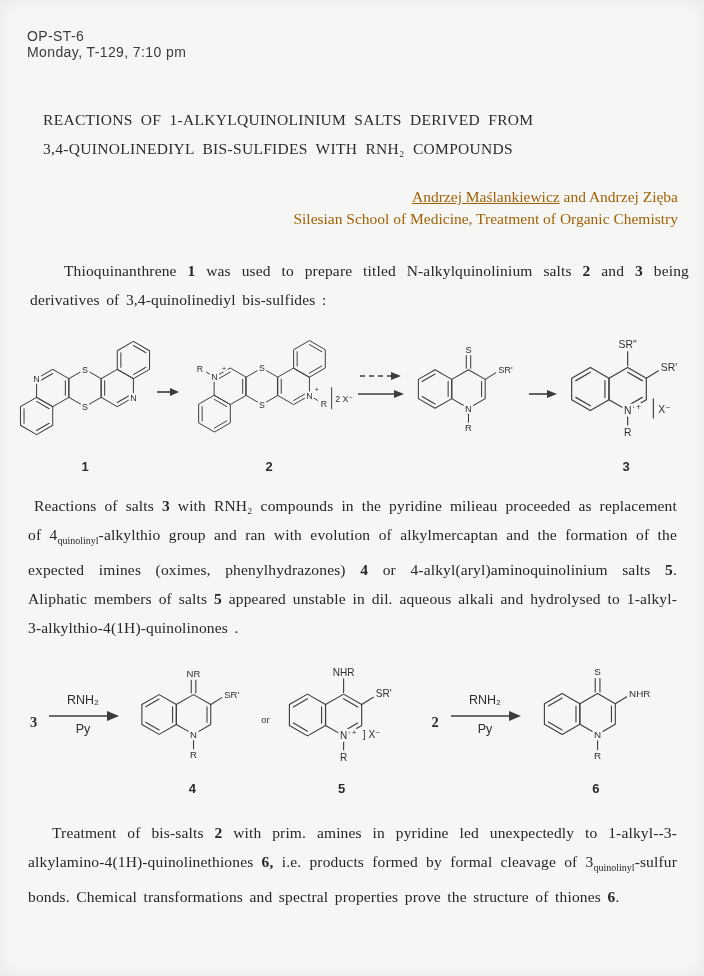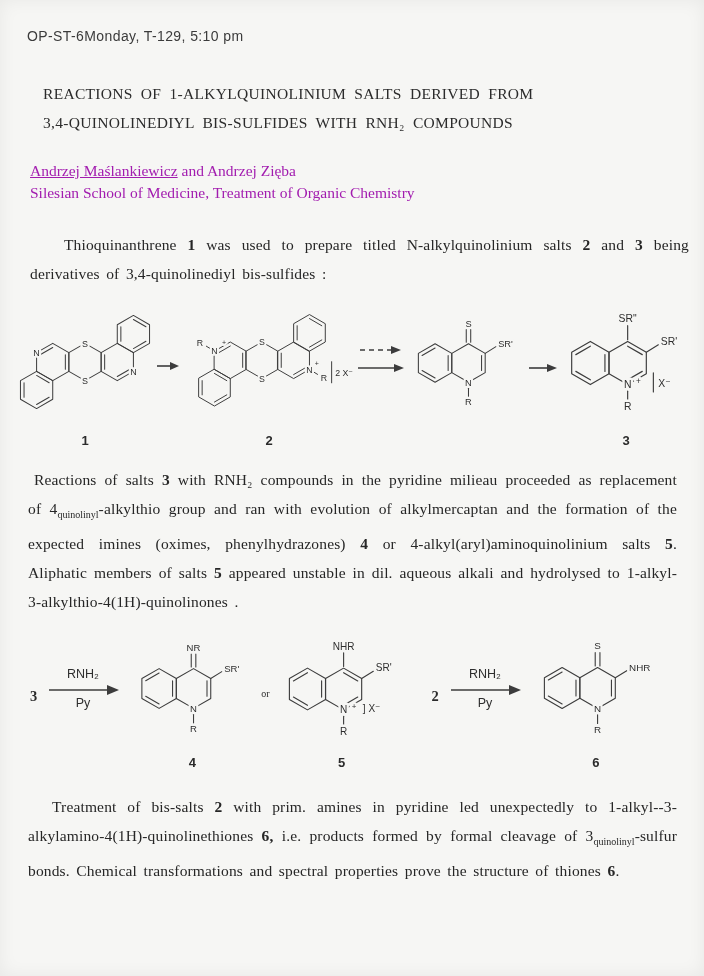--- a/index.html
+++ b/index.html
@@ -2,26 +2,26 @@
 <html><head>
 <meta charset="utf-8">
 <style>
   html,body{margin:0;padding:0;background:#dcdcda;}
   .page{
     width:704px;height:976px;margin:0 auto;background:#f6f6f4;
     position:relative;overflow:hidden;
     font-family:"Liberation Serif","DejaVu Serif",serif;color:#262626;
     box-shadow:inset 0 0 18px rgba(0,0,0,0.06);
   }
-  .hdr{display:flex;justify-content:flex-start;padding:28px 44px 0 27px;
+  .hdr{display:flex;justify-content:center;padding:28px 44px 0 27px;
     font-family:"Liberation Sans","DejaVu Sans",sans-serif;font-size:14px;
-    color:#3b3b3b;letter-spacing:.4px;}
-  .title{margin:35px 26px 0 43px;font-size:15.5px;font-weight:400;
+    color:#3b3b3b;letter-spacing:.4px;flex-direction:column;}
+  .title{margin:45px 26px 0 43px;font-size:15.5px;font-weight:400;
     line-height:29px;letter-spacing:.3px;word-spacing:4px;color:#2b2b2b;}
-  .authors{margin:23px 26px 0 30px;font-size:15.5px;line-height:22px;color:#a21caf;}
+  .authors{margin:23px 26px 0 16px;font-size:15.5px;line-height:22px;color:#a16207;text-align:right;}
   .authors .u{text-decoration:underline;}
   .para{font-size:15.5px;line-height:29px;text-align:justify;word-spacing:2.5px;
     letter-spacing:.15px;color:#262626;}
   .p1{margin:26px 15px 0 30px;text-indent:34px;}
   .p2{margin:15px 27px 0 28px;text-indent:6px;}
   .p3{margin:20px 27px 0 28px;text-indent:24px;}
   .ref{margin:12px 27px 0 28px;font-size:15.5px;line-height:24px;text-align:left;}
   .seg-b{font-weight:bold;}
   .seg-i{font-style:italic;}
   .seg-sub{font-size:10px;vertical-align:-4px;letter-spacing:0;}
@@ -49,21 +49,21 @@
   .arrlbl{font-family:"Liberation Sans","DejaVu Sans",sans-serif;font-size:12.5px;
     fill:#2e2e2e;text-anchor:middle;}
 </style>
 </head>
 <body>
 
 <div class="page">
 
   <div class="hdr">
     <span>OP-ST-6</span>
-    <span>Monday, T-129, 5:10 pm</span>
+    <span>Monday, T-129, 7:10 pm</span>
   </div>
 
   <div class="title">
     <span>REACTIONS OF 1-ALKYLQUINOLINIUM SALTS DERIVED FROM</span><br>
     <span>3,4-QUINOLINEDIYL BIS-SULFIDES WITH RNH₂ COMPOUNDS</span>
   </div>
 
   <div class="authors">
     <div><span class="u">Andrzej Maślankiewicz</span><span> and  Andrzej Zięba</span></div>
     <div>Silesian School of Medicine, Treatment of Organic Chemistry</div>

